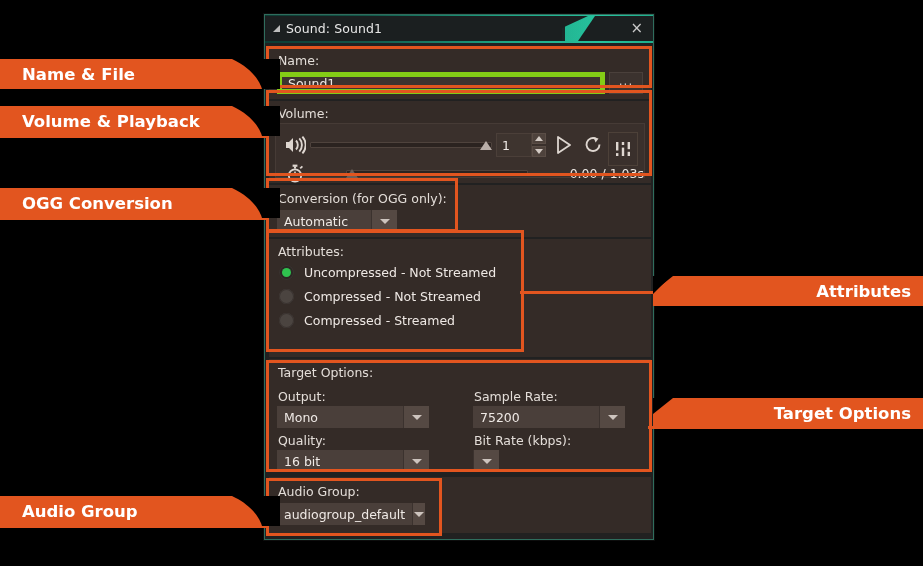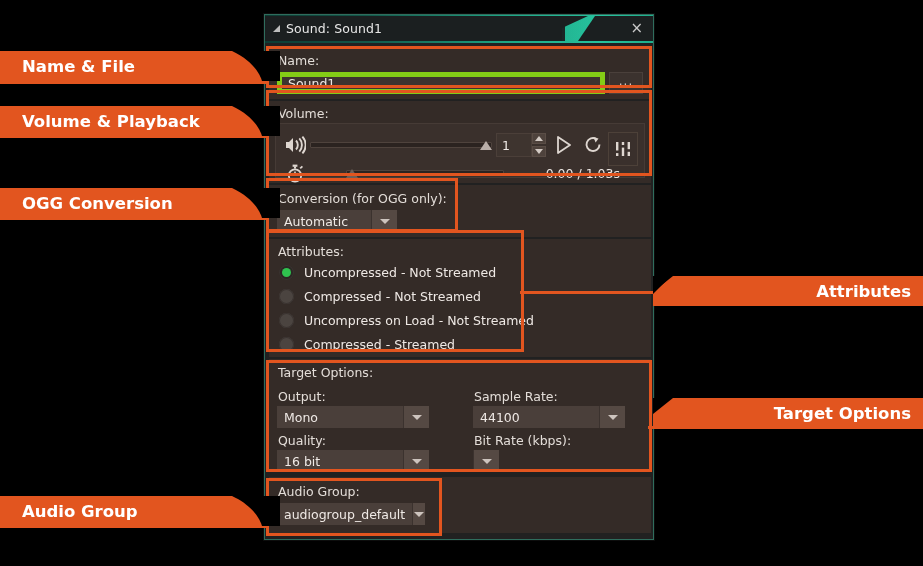--- a/index.html
+++ b/index.html
@@ -248,21 +248,21 @@
             </span>
             <span class="icobtn" style="width:30px;">
               <svg width="21" height="18" viewBox="0 0 21 18">
                 <rect x="1" y="2" width="2.3" height="14" fill="#ded6d0"></rect>
                 <path d="M11.5 2 L11.5 16 L4.2 9 Z" fill="none" stroke="#ded6d0" stroke-width="1.7" stroke-linejoin="round"></path>
                 <path d="M19.5 2 L19.5 16 L12.2 9 Z" fill="none" stroke="#ded6d0" stroke-width="1.7" stroke-linejoin="round"></path>
               </svg>
             </span>
           </div>
 
-          <div style="position:absolute;left:6px;top:38px;right:24px;height:22px;display:flex;align-items:center;gap:36px;">
+          <div style="position:absolute;left:6px;top:38px;right:0;height:22px;display:flex;align-items:center;gap:36px;">
             <span class="icobtn" style="width:26px;">
               <svg width="18" height="19" viewBox="0 0 18 19">
                 <circle cx="9" cy="11.5" r="6.2" fill="none" stroke="#ded6d0" stroke-width="1.8"></circle>
                 <path d="M9 11.5 L9 7.6" stroke="#ded6d0" stroke-width="1.6"></path>
                 <rect x="6.6" y="0.6" width="4.8" height="2.2" fill="#ded6d0"></rect>
                 <rect x="8" y="2.4" width="2" height="2.2" fill="#ded6d0"></rect>
                 <path d="M14.2 4.4 L16.4 2.4" stroke="#ded6d0" stroke-width="1.8"></path>
               </svg>
             </span>
             <div style="position:relative;flex:1;height:14px;display:flex;align-items:center;margin:0 6px 0 2px;">
@@ -304,24 +304,20 @@
                 <i></i>
               </span>
             <span class="radio-label">Uncompressed - Not Streamed</span>
           </div>
 
           <div class="radiorow">
             <span class="radio"></span>
             <span class="radio-label">Compressed - Not Streamed</span>
           </div>
 
-          <div class="radiorow">
-            <span class="radio"></span>
-            <span class="radio-label">Uncompress on Load - Not Streamed</span>
-          </div>
 
           <div class="radiorow" style="margin-bottom:0;">
             <span class="radio"></span>
             <span class="radio-label">Compressed - Streamed</span>
           </div>
 
         </div>
       </div>
 
       <div class="pane" style="left:4px;top:316px;width:382px;height:112px;">
@@ -330,21 +326,21 @@
         <div class="pane-label" style="position:absolute;left:9px;top:30px;">Output:</div>
         <div class="dd" style="position:absolute;left:8px;top:47px;width:152px;">
           <div class="dd-val">Mono</div>
           <div class="dd-arrow">
               <i></i>
             </div>
         </div>
 
         <div class="pane-label" style="position:absolute;left:205px;top:30px;">Sample Rate:</div>
         <div class="dd" style="position:absolute;left:204px;top:47px;width:152px;">
-          <div class="dd-val">44100</div>
+          <div class="dd-val">75200</div>
           <div class="dd-arrow">
               <i></i>
             </div>
         </div>
 
         <div class="pane-label" style="position:absolute;left:9px;top:74px;">Quality:</div>
         <div class="dd" style="position:absolute;left:8px;top:91px;width:152px;">
           <div class="dd-val">16 bit</div>
           <div class="dd-arrow">
               <i></i>
@@ -380,21 +376,21 @@
   <div style="position:absolute;left:266px;top:478px;width:176px;height:58px;border:3px solid #e2551f;box-sizing:border-box;"></div>
 
   <div class="conn" style="left:0px;top:81px;width:268px;height:3px;"></div>
   <div class="conn" style="left:0px;top:135px;width:268px;height:3px;"></div>
   <div class="conn" style="left:0px;top:217px;width:268px;height:3px;"></div>
   <div class="conn" style="left:0px;top:525px;width:268px;height:3px;"></div>
 
   <div class="conn" style="left:520px;top:291px;width:403px;height:3px;"></div>
   <div class="conn" style="left:648px;top:426px;width:275px;height:3px;"></div>
 
-  <div class="ann left" style="top:51px;width:258px;">
+  <div class="ann left" style="top:59px;width:258px;">
     <span>Name &amp; File</span>
     <span class="wedge">
       <svg width="62" height="30" viewBox="0 0 62 30" preserveAspectRatio="none">
         <path d="M14 0 L62 0 L62 30 L44 30 C44 30 40 12 14 0 Z" fill="#000000"></path>
       </svg>
     </span>
   </div>
 
   <div class="ann left" style="top:188px;width:258px;">
     <span>OGG Conversion</span>

